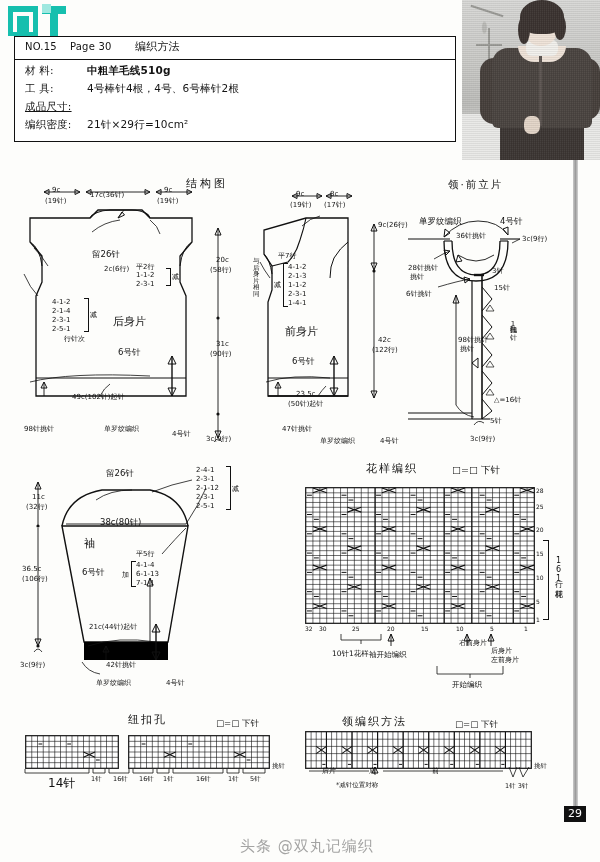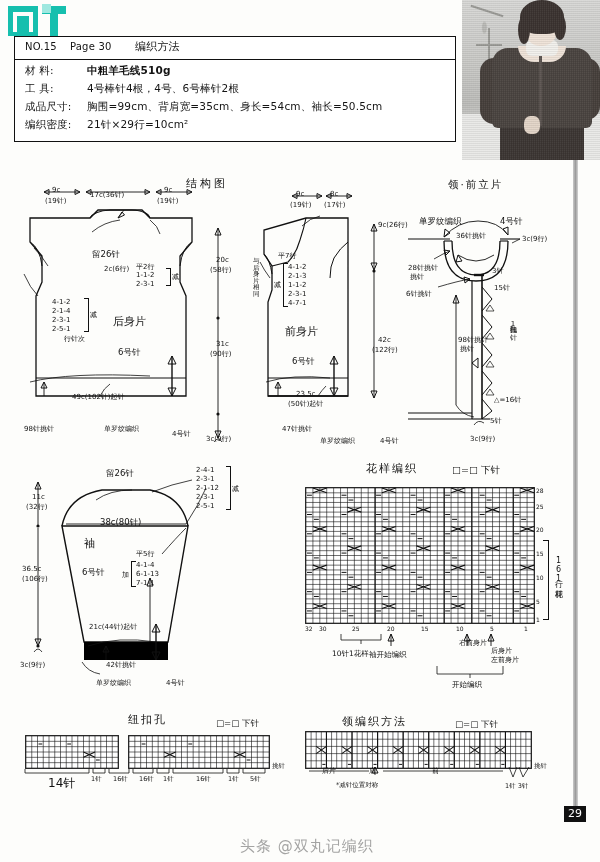--- a/index.html
+++ b/index.html
@@ -95,22 +95,21 @@
   <div class="t info-line" style="left:10px;top:5px;font-size:10px;">NO.15</div>
   <div class="t info-line" style="left:55px;top:5px;font-size:10px;">Page 30</div>
   <div class="t info-line" style="left:120px;top:4px;font-size:11px;">编织方法</div>
 
   <div class="t info-line" style="left:10px;top:28px;">材      料:</div>
   <div class="t info-line" style="left:72px;top:28px;font-weight:bold;">中粗羊毛线510g</div>
 
   <div class="t info-line" style="left:10px;top:46px;">工      具:</div>
   <div class="t info-line" style="left:72px;top:46px;">4号棒针4根，4号、6号棒针2根</div>
 
-  <div class="t info-line" style="left:10px;top:64px;">成品尺寸:</div>
-  <div class="t info-line" style="left:72px;top:64px;">胸围=99cm、背肩宽=35cm、身长=54cm、袖长=50.5cm</div>
+  <div class="t info-line" style="left:10px;top:64px;text-decoration:underline;">成品尺寸:</div>
 
   <div class="t info-line" style="left:10px;top:82px;">编织密度:</div>
   <div class="t info-line" style="left:72px;top:82px;">21针×29行=10cm²</div>
 </div>
 
 <div id="photo" class="abs">
   <div class="sky"></div>
   <div class="branch" style="left:26px;top:28px;width:2px;height:60px;"></div>
   <div class="branch" style="left:14px;top:44px;width:26px;height:2px;"></div>
   <div class="branch" style="left:8px;top:10px;width:34px;height:2px;transform:rotate(18deg);"></div>
@@ -253,21 +252,21 @@
 <div class="lbl" style="left:290px;top:200px;">(19针)</div>
 <div class="lbl" style="left:330px;top:190px;">8c</div>
 <div class="lbl" style="left:324px;top:200px;">(17针)</div>
 
 <div class="lbl" style="left:253px;top:258px;width:9px;white-space:normal;line-height:1.0;font-size:6.5px;">与后身片相同</div>
 <div class="lbl" style="left:278px;top:251px;">平7行</div>
 <div class="lbl" style="left:288px;top:263px;">4-1-2</div>
 <div class="lbl" style="left:288px;top:272px;">2-1-3</div>
 <div class="lbl" style="left:288px;top:281px;">1-1-2</div>
 <div class="lbl" style="left:288px;top:290px;">2-3-1</div>
-<div class="lbl" style="left:288px;top:299px;">4-7-1</div>
+<div class="lbl" style="left:288px;top:299px;">1-4-1</div>
 <div class="brkL" style="left:283px;top:263px;width:4px;height:42px;"></div>
 <div class="lbl" style="left:274px;top:280px;">减</div>
 
 <div class="lbl lbl11" style="left:285px;top:324px;">前身片</div>
 <div class="lbl lbl9" style="left:292px;top:356px;">6号针</div>
 <div class="lbl" style="left:296px;top:390px;">23.5c</div>
 <div class="lbl" style="left:288px;top:399px;">(50针)起针</div>
 <div class="lbl" style="left:282px;top:424px;">47针挑针</div>
 <div class="lbl" style="left:320px;top:436px;">单罗纹编织</div>
 <div class="lbl" style="left:380px;top:436px;">4号针</div>

